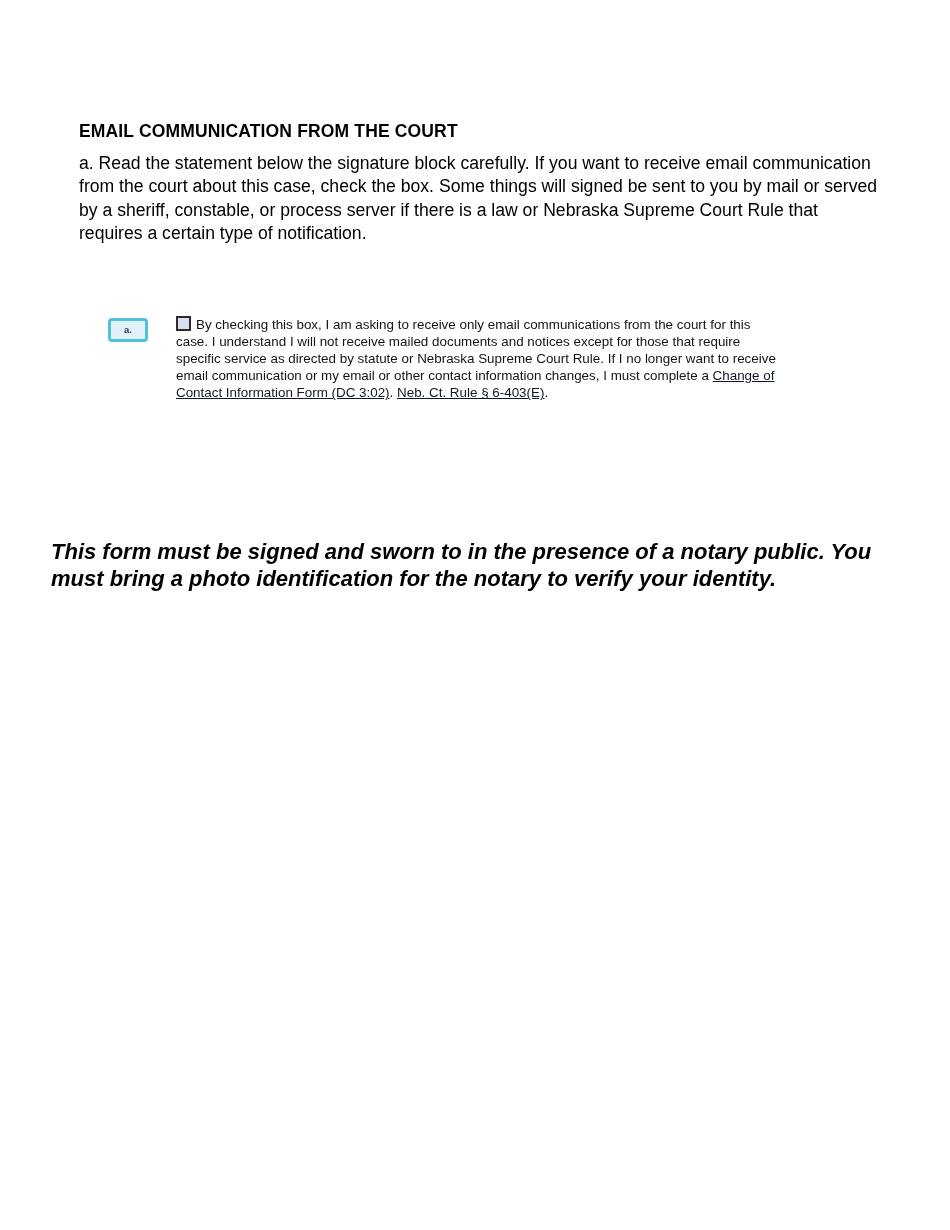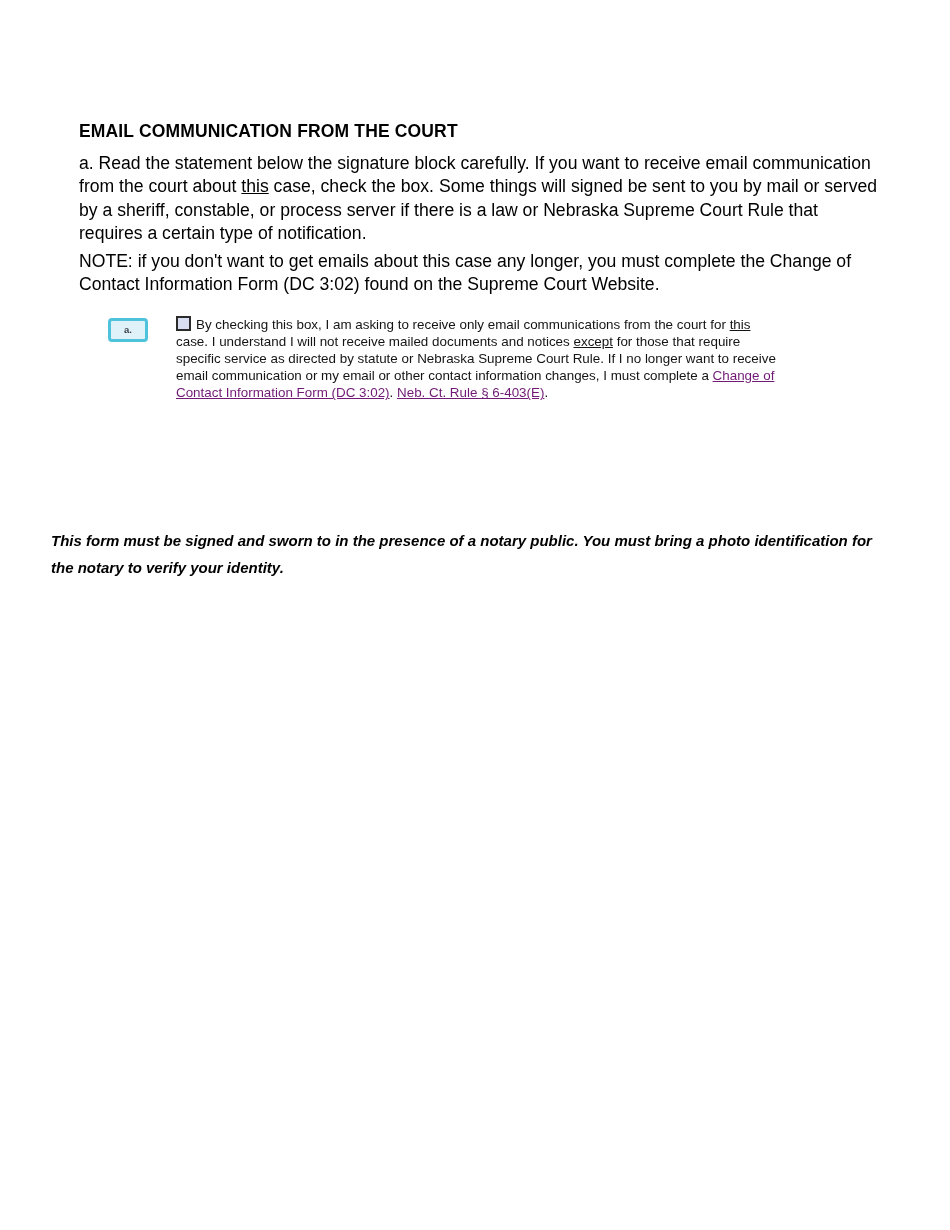--- a/index.html
+++ b/index.html
@@ -42,21 +42,21 @@
     position: absolute;
     left: 79px;
     width: 806px;
     font-size: 17.6px;
     line-height: 23.3px;
     text-align: left;
   }
   #para-a   { top: 152px; }
   #para-note{ top: 250px; }
 
-  .u { text-decoration: underline; }
+  .u { }
 
   
   .statement-zone {
     position: absolute;
     left: 108px;
     top: 316px;
     width: 700px;
     height: 110px;
   }
 
@@ -95,40 +95,40 @@
     width: 15px;
     height: 15px;
     box-sizing: border-box;
     border: 2px solid #2b2b2b;
     background: #d9def2;
     vertical-align: -2px;
     margin-right: 5px;
   }
 
   .lnk {
-    color: #701a75;
+    color: #0f172a;
     text-decoration: underline;
   }
 
   
   .notary-heading {
     position: absolute;
     left: 51px;
     top: 508px;
     font-size: 17.5px;
     font-weight: bold;
     letter-spacing: 0.1px;
     white-space: nowrap;
   }
   .notary-para {
     position: absolute;
     left: 51px;
-    top: 528px;
+    top: 539px;
     width: 840px;
-    font-size: 15px;
+    font-size: 22px;
     line-height: 26.5px;
     font-weight: bold;
     font-style: italic;
   }
 
   
   .footer {
     position: absolute;
     left: 62px;
     top: 1181px;
@@ -141,21 +141,20 @@
 <body>
 
 <div class="page">
 
   <div class="section-heading">EMAIL COMMUNICATION FROM THE COURT</div>
 
   <div class="body-para" id="para-a">
     <span>a.  Read the statement below the signature block carefully.  If you want to receive email communication from the court about </span><span class="u">this</span><span> case, check the box.  Some things will signed be sent to you by mail or served by a sheriff, constable, or process server if there is a law or Nebraska Supreme Court Rule that requires a certain type of notification.</span>
   </div>
 
-  <div class="body-para" id="para-note">NOTE: if you don't want to get emails about this case any longer, you must complete the Change of Contact Information Form (DC 3:02) found on the Supreme Court Website.</div>
 
   <div class="statement-zone">
 
     <div class="callout-badge">
       <span>a.</span>
     </div>
 
     <div class="statement-body">
       <span class="chk"></span><span>By checking this box, I am asking to receive only email communications from the court for </span><span class="u">this</span><span> case. I understand I will not receive mailed documents and notices </span><span class="u">except</span><span> for those that require specific service as directed by statute or Nebraska Supreme Court Rule. If I no longer want to receive email communication or my email or other contact information changes, I must complete a </span><span class="lnk">Change of</span><span> </span><span class="lnk">Contact Information Form (DC 3:02)</span><span>. </span><span class="lnk">Neb. Ct. Rule § 6-403(E)</span><span>.</span>
     </div>

